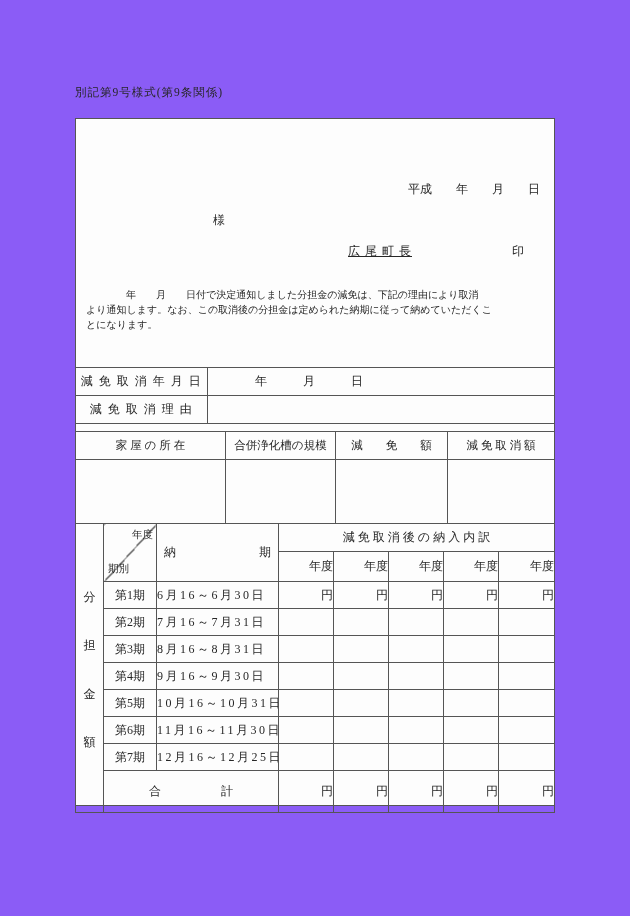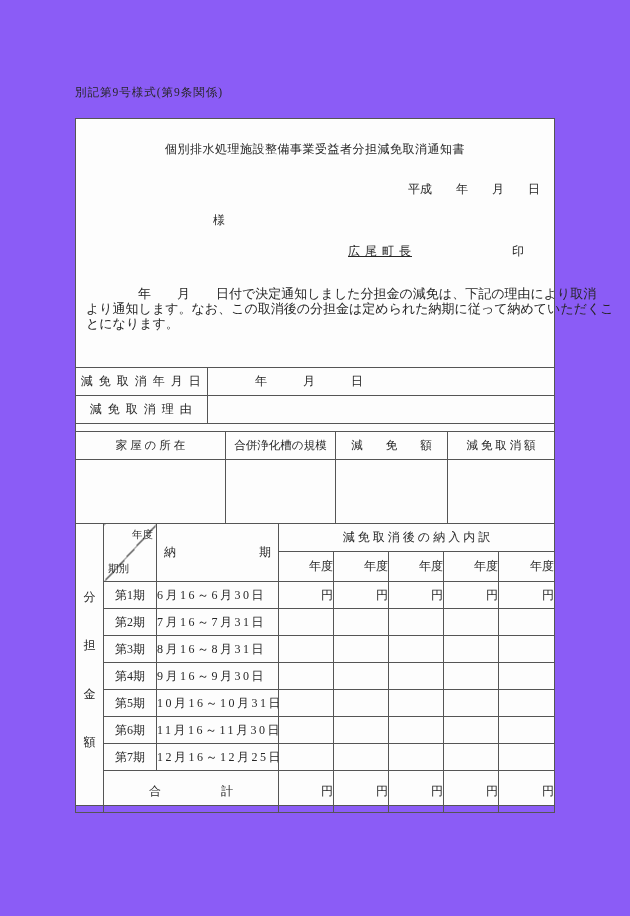--- a/index.html
+++ b/index.html
@@ -12,21 +12,21 @@
   .form-label { position:absolute; left:75px; top:85px; font-size:11.5px; letter-spacing:1px; white-space:nowrap; }
   .sheet {
     position:absolute; left:75px; top:118px; width:480px; height:688px;
     border:1px solid #555; box-sizing:border-box; background:#fdfdfd;
   }
   .title { position:absolute; top:22px; left:0; width:100%; text-align:center; font-size:12px; letter-spacing:0.5px; white-space:nowrap; }
   .date-line { position:absolute; top:62px; right:14px; font-size:12px; white-space:nowrap; }
   .addressee { position:absolute; top:93px; left:137px; font-size:12px; }
   .issuer { position:absolute; top:124px; left:272px; font-size:12px; letter-spacing:1px; white-space:nowrap;text-decoration:underline; }
   .seal { position:absolute; top:124px; right:30px; font-size:12px; }
-  .body-par { position:absolute; top:168px; left:10px; width:460px; font-size:13px; line-height:15px;font-family:Liberation Mono, monospace; }
+  .body-par { position:absolute; top:168px; left:10px; width:460px; font-size:10px; line-height:15px; }
   .bline { white-space:nowrap; }
 
   .tbl { position:absolute; left:-1px; width:480px; border-collapse:collapse; table-layout:fixed; }
   .tbl td { border:1px solid #555; padding:0; font-size:12px; color:#262626; vertical-align:middle; overflow:hidden; }
 
   .t1 { top:248px; }
   .t1 tr { height:28px; }
   .t1 .lbl { text-align:center; letter-spacing:1.5px; }
   .t1 .val { padding-left:47px; }
 
@@ -62,21 +62,20 @@
   .yen { text-align:right; vertical-align:top; padding:2px 8px 0 0; font-size:10.5px; }
   .total { text-align:center; font-size:12px; }
 </style>
 </head>
 <body>
 
 <div class="page">
   <div class="form-label">別記第9号様式(第9条関係)</div>
 
   <div class="sheet">
-    <div class="title">個別排水処理施設整備事業受益者分担減免取消通知書</div>
     <div class="date-line">平成　　年　　月　　日</div>
     <div class="addressee">様</div>
     <span class="issuer">広 尾 町 長</span>
     <span class="seal">印</span>
 
     <div class="body-par">
       <div class="bline">　　　　年　　月　　日付で決定通知しました分担金の減免は、下記の理由により取消</div>
       <div class="bline">より通知します。なお、この取消後の分担金は定められた納期に従って納めていただくこ</div>
       <div class="bline">とになります。</div>
     </div>

